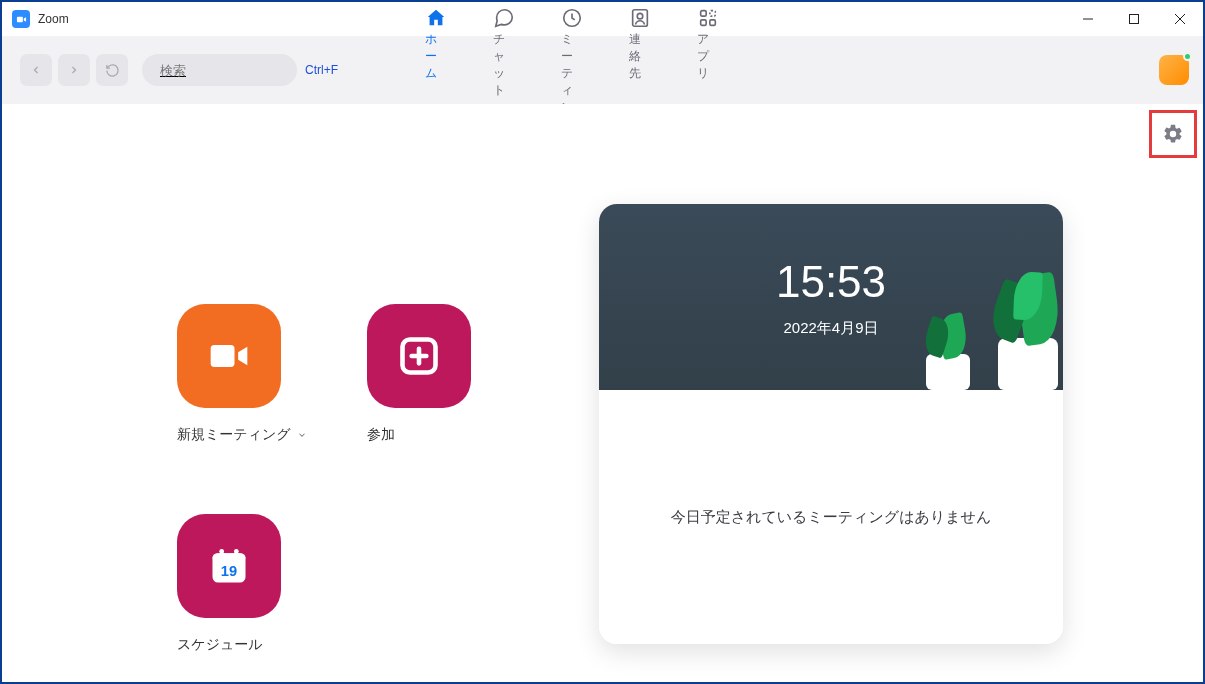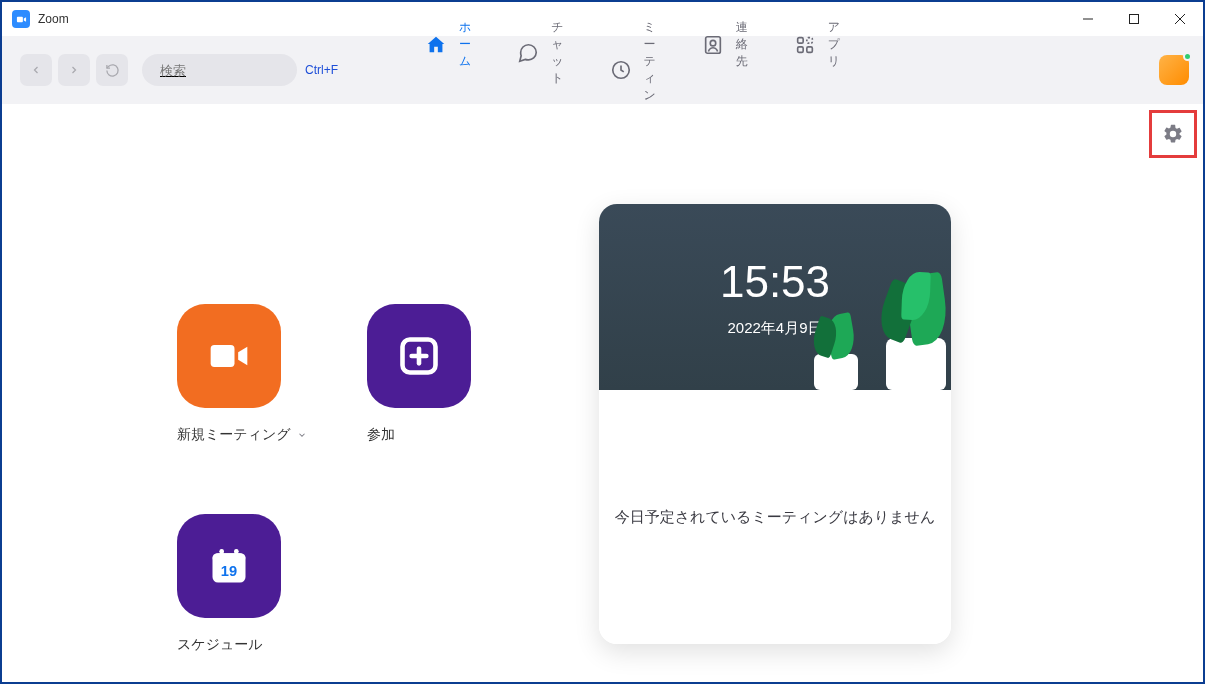--- a/index.html
+++ b/index.html
@@ -16,21 +16,21 @@
 
 .toolbar { height: 68px; background:#f2f2f5; display:flex; align-items:center; padding:0 14px 0 18px; }
 .nav-btn { width:32px; height:32px; border-radius:7px; background:#e5e5ea; display:flex; align-items:center; justify-content:center; margin-right:6px; color:#a9a9af; cursor:pointer; }
 .nav-btn svg { width:12px; height:12px; }
 .refresh-btn svg { width:15px; height:15px; }
 .search-wrap { width:155px; height:32px; border-radius:16px; background:#e5e5ea; display:flex; align-items:center; padding:0 12px; margin-left:8px; margin-right:8px; cursor:text;text-decoration:underline; }
 .search-wrap svg { width:14px; height:14px; color:#6e6e76; }
 .search-input { flex:1; border:none; background:transparent; font-size:13px; color:#6e6e76; margin-left:6px; outline:none; }
 .shortcut { width:80px;font-size:12px; color:#1d4ed8; }
 .tabs { flex:0; display:flex; align-items:flex-start; gap:46px; margin-left:40px; }
-.tab { display:flex; flex-direction:row; align-items:center; cursor:pointer; gap:12px; }
+.tab { display:flex; flex-direction:column; align-items:center; cursor:pointer; gap:2px; }
 .tab-icon { width:22px; height:22px; display:flex; align-items:center; justify-content:center; color:#6b6b76; }
 .tab-icon svg { width:22px; height:22px; }
 .tab-label { font-size:12px; color:#6b6b76; }
 .tab.active .tab-icon { color:#0e72ed; }
 .tab.active .tab-label { color:#0e72ed; }
 .toolbar-spacer { flex:1; }
 .avatar { width:30px; height:30px; border-radius:8px; background:linear-gradient(135deg,#ffb347,#ff8c00); position:relative; cursor:pointer; }
 .avatar-dot { width:9px; height:9px; background:#2ecc71; border:2px solid #f2f2f5; border-radius:50%; position:absolute; top:-3px; right:-3px; }
 
 
@@ -39,27 +39,27 @@
 
 .gear-highlight { position:absolute; top:6px; right:6px; width:48px; height:48px; border:3px solid #e43c3c; display:flex; align-items:center; justify-content:center; }
 .gear-btn { width:22px; height:22px; color:#7c7c86; cursor:pointer; }
 
 
 .tiles { position:absolute; left:175px; top:200px; display:grid; grid-template-columns: 190px 190px; grid-template-rows: auto auto; row-gap:70px; column-gap:0; }
 .tile { display:flex; flex-direction:column; align-items:flex-start; }
 .tile-btn { width:104px; height:104px; border-radius:28px; display:flex; align-items:center; justify-content:center; cursor:pointer; }
 .tile-btn svg { width:44px; height:44px; color:#fff; }
 .tile-orange { background:#f26d21; }
-.tile-blue { background:#4c1d95; }
+.tile-blue { background:#be185d; }
 .tile-label-row { display:flex; align-items:center; gap:6px; margin-top:18px; }
 .tile-label { font-size:14px; color:#333; }
 .chevron { color:#808089; }
 
 
-.card { position:absolute; left:597px; top:100px; width:352px; height:440px; border-radius:18px; box-shadow:0 8px 26px rgba(0,0,0,0.12); overflow:hidden; display:flex; flex-direction:column; }
+.card { position:absolute; left:597px; top:100px; width:464px; height:440px; border-radius:18px; box-shadow:0 8px 26px rgba(0,0,0,0.12); overflow:hidden; display:flex; flex-direction:column; }
 .card-header { height:186px; background:linear-gradient(180deg,#3a4a58 0%, #314049 100%); position:relative; display:flex; flex-direction:column; align-items:center; justify-content:center; color:#fff; overflow:hidden; }
 .card-time { font-size:44px; font-weight:500; }
 .card-date { font-size:15px; margin-top:12px; }
 .card-body { flex:1; background:#fff; display:flex; align-items:center; justify-content:center; }
 .no-meetings { font-size:15px; color:#3a3a42; }
 
 
 .plant { position:absolute; right:-5px; bottom:0; width:110px; height:130px; }
 .plant .pot { position:absolute; bottom:0; right:10px; width:60px; height:52px; background:#fff; border-radius:8px 8px 6px 6px; }
 .plant .leaf { position:absolute; background:#1ea856; border-radius:60% 10% 60% 10%; }

